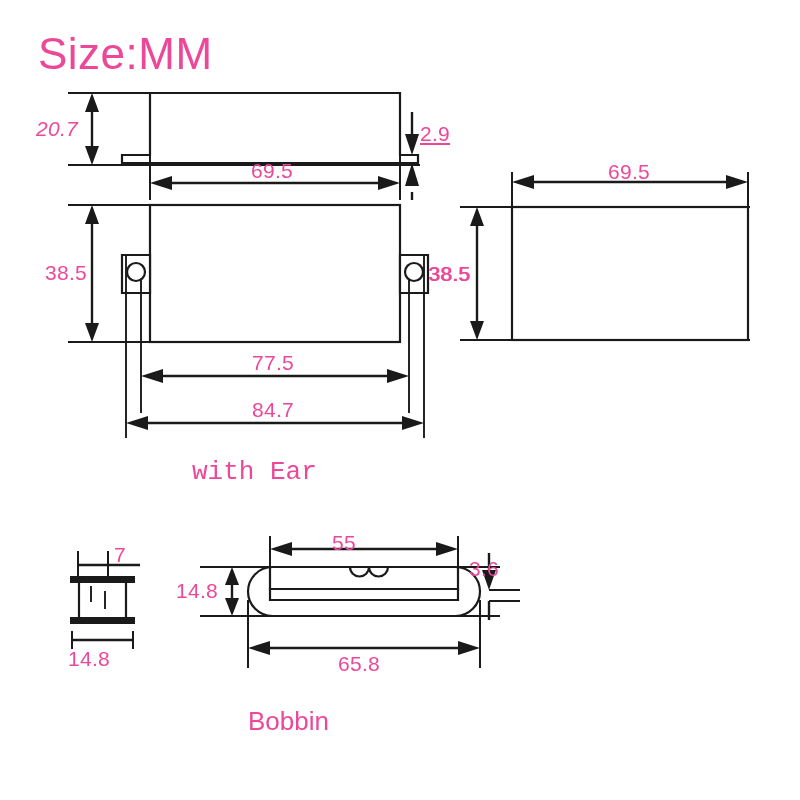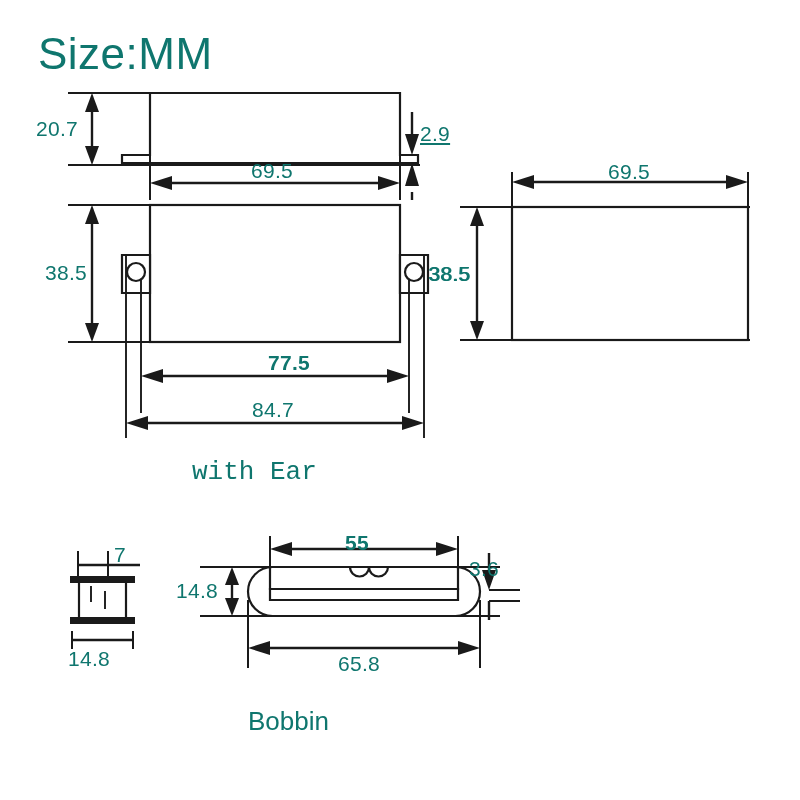--- a/index.html
+++ b/index.html
@@ -54,21 +54,21 @@
   .arrowhead {
     fill: #1a1a1a;
     stroke: none;
   }
   .shape-fill {
     fill: #ffffff;
   }
   .txt {
     position: absolute;
     font-family: "Liberation Sans", sans-serif;
-    color: #0f766e;
+    color: #ec4899;
     white-space: nowrap;
     line-height: 1;
     text-align: right;
   }
   .dim-txt {
     font-size: 21px;
     letter-spacing: 0.3px;
   }
   .view-label {
     font-size: 26px;
@@ -229,35 +229,35 @@
       <line class="ext" x1="480" y1="600" x2="480" y2="668"></line>
       <line class="dimline" x1="256" y1="648" x2="472" y2="648"></line>
       <polygon class="arrowhead" points="248,648 270,641 270,655"></polygon>
       <polygon class="arrowhead" points="480,648 458,641 458,655"></polygon>
     </g>
 
   </svg>
 
   <div class="txt title-txt" style="left:38px; top:32px;">Size:MM</div>
 
-  <div class="txt dim-txt" style="left:36px; top:118px;">20.7</div>
+  <div class="txt dim-txt" style="left:36px; top:118px;font-style:italic;">20.7</div>
   <div class="txt dim-txt" style="left:420px; top:123px;text-decoration:underline;">2.9</div>
   <div class="txt dim-txt" style="left:251px; top:160px;">69.5</div>
 
   <div class="txt dim-txt" style="left:45px; top:262px;">38.5</div>
   <div class="txt dim-txt" style="left:429px; top:263px;">38.5</div>
-  <div class="txt dim-txt" style="left:268px; top:352px;font-weight:bold;">77.5</div>
+  <div class="txt dim-txt" style="left:252px; top:352px;">77.5</div>
   <div class="txt dim-txt" style="left:252px; top:399px;">84.7</div>
   <div class="txt view-label" style="left:192px; top:459px;font-family:Liberation Mono, monospace;">with Ear</div>
 
   <div class="txt dim-txt" style="left:608px; top:161px;">69.5</div>
   <div class="txt dim-txt" style="left:428px; top:263px;">38.5</div>
 
   <div class="txt dim-txt" style="left:114px; top:544px;">7</div>
   <div class="txt dim-txt" style="left:68px; top:648px;">14.8</div>
 
-  <div class="txt dim-txt" style="left:345px; top:532px;font-weight:bold;">55</div>
+  <div class="txt dim-txt" style="left:332px; top:532px;">55</div>
   <div class="txt dim-txt" style="left:176px; top:580px;">14.8</div>
   <div class="txt dim-txt" style="left:469px; top:558px;">3.6</div>
   <div class="txt dim-txt" style="left:338px; top:653px;">65.8</div>
   <div class="txt view-label" style="left:248px; top:708px;">Bobbin</div>
 
 </div>
 
 </body></html>

